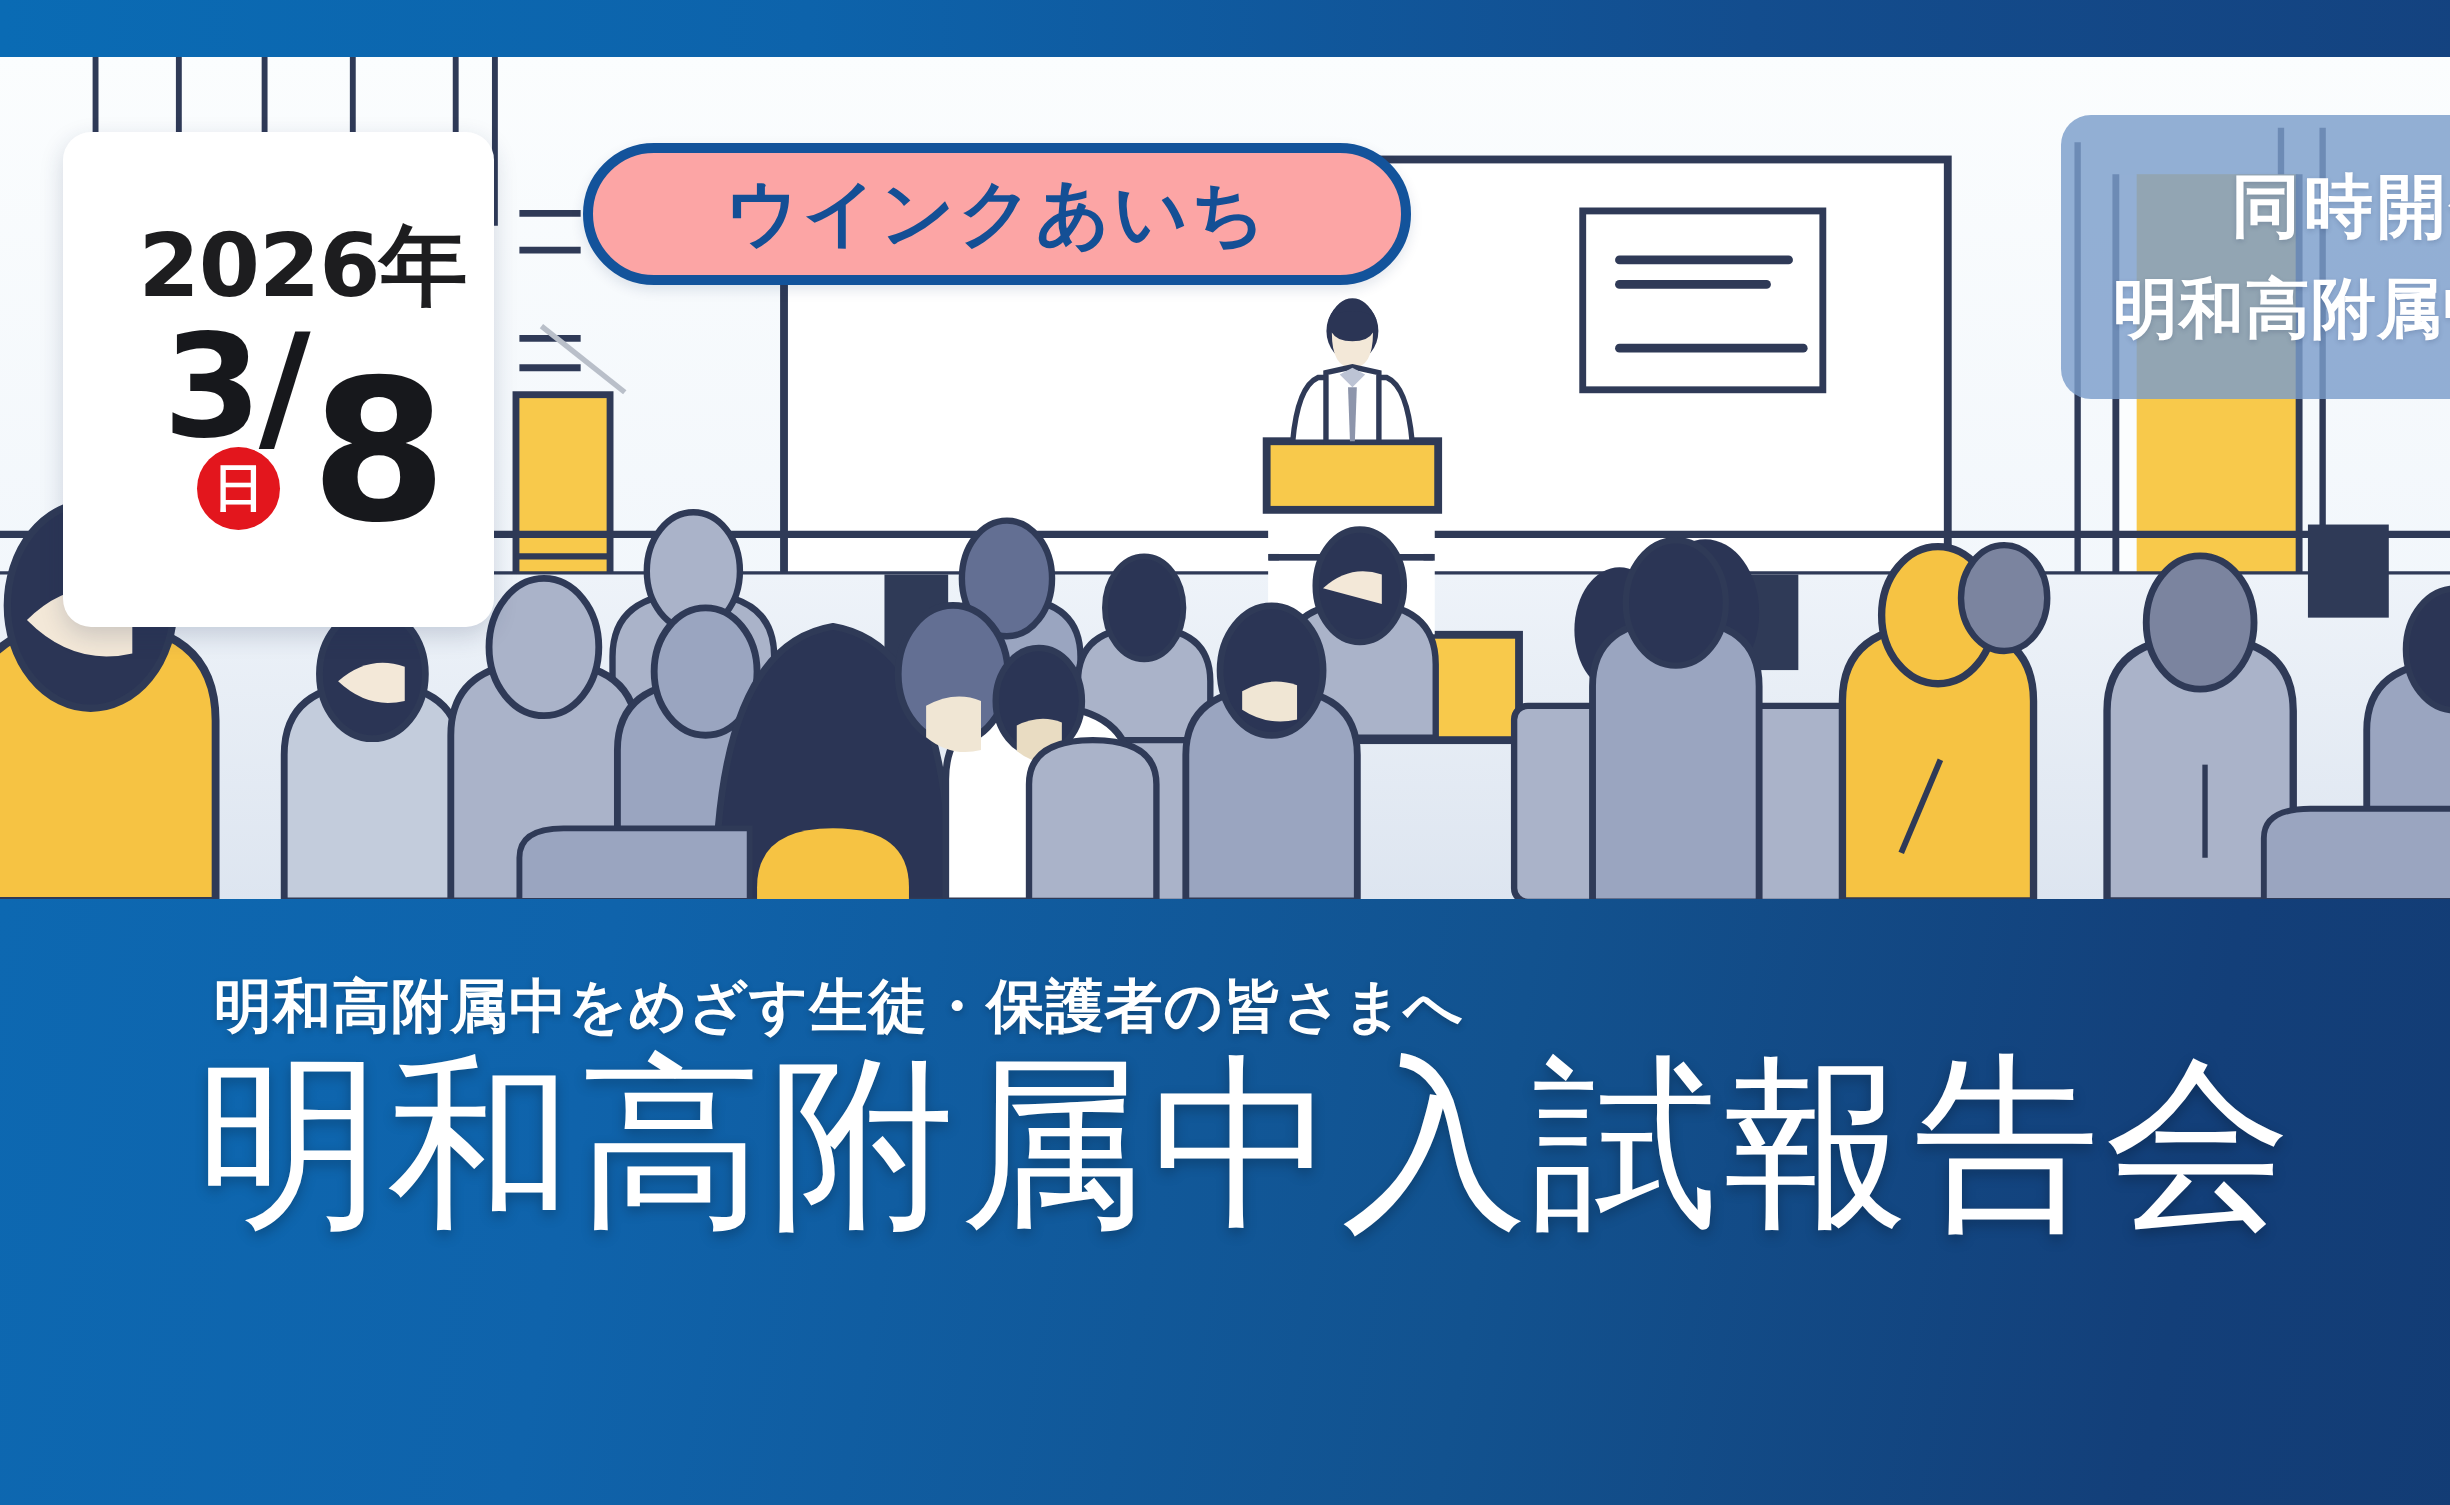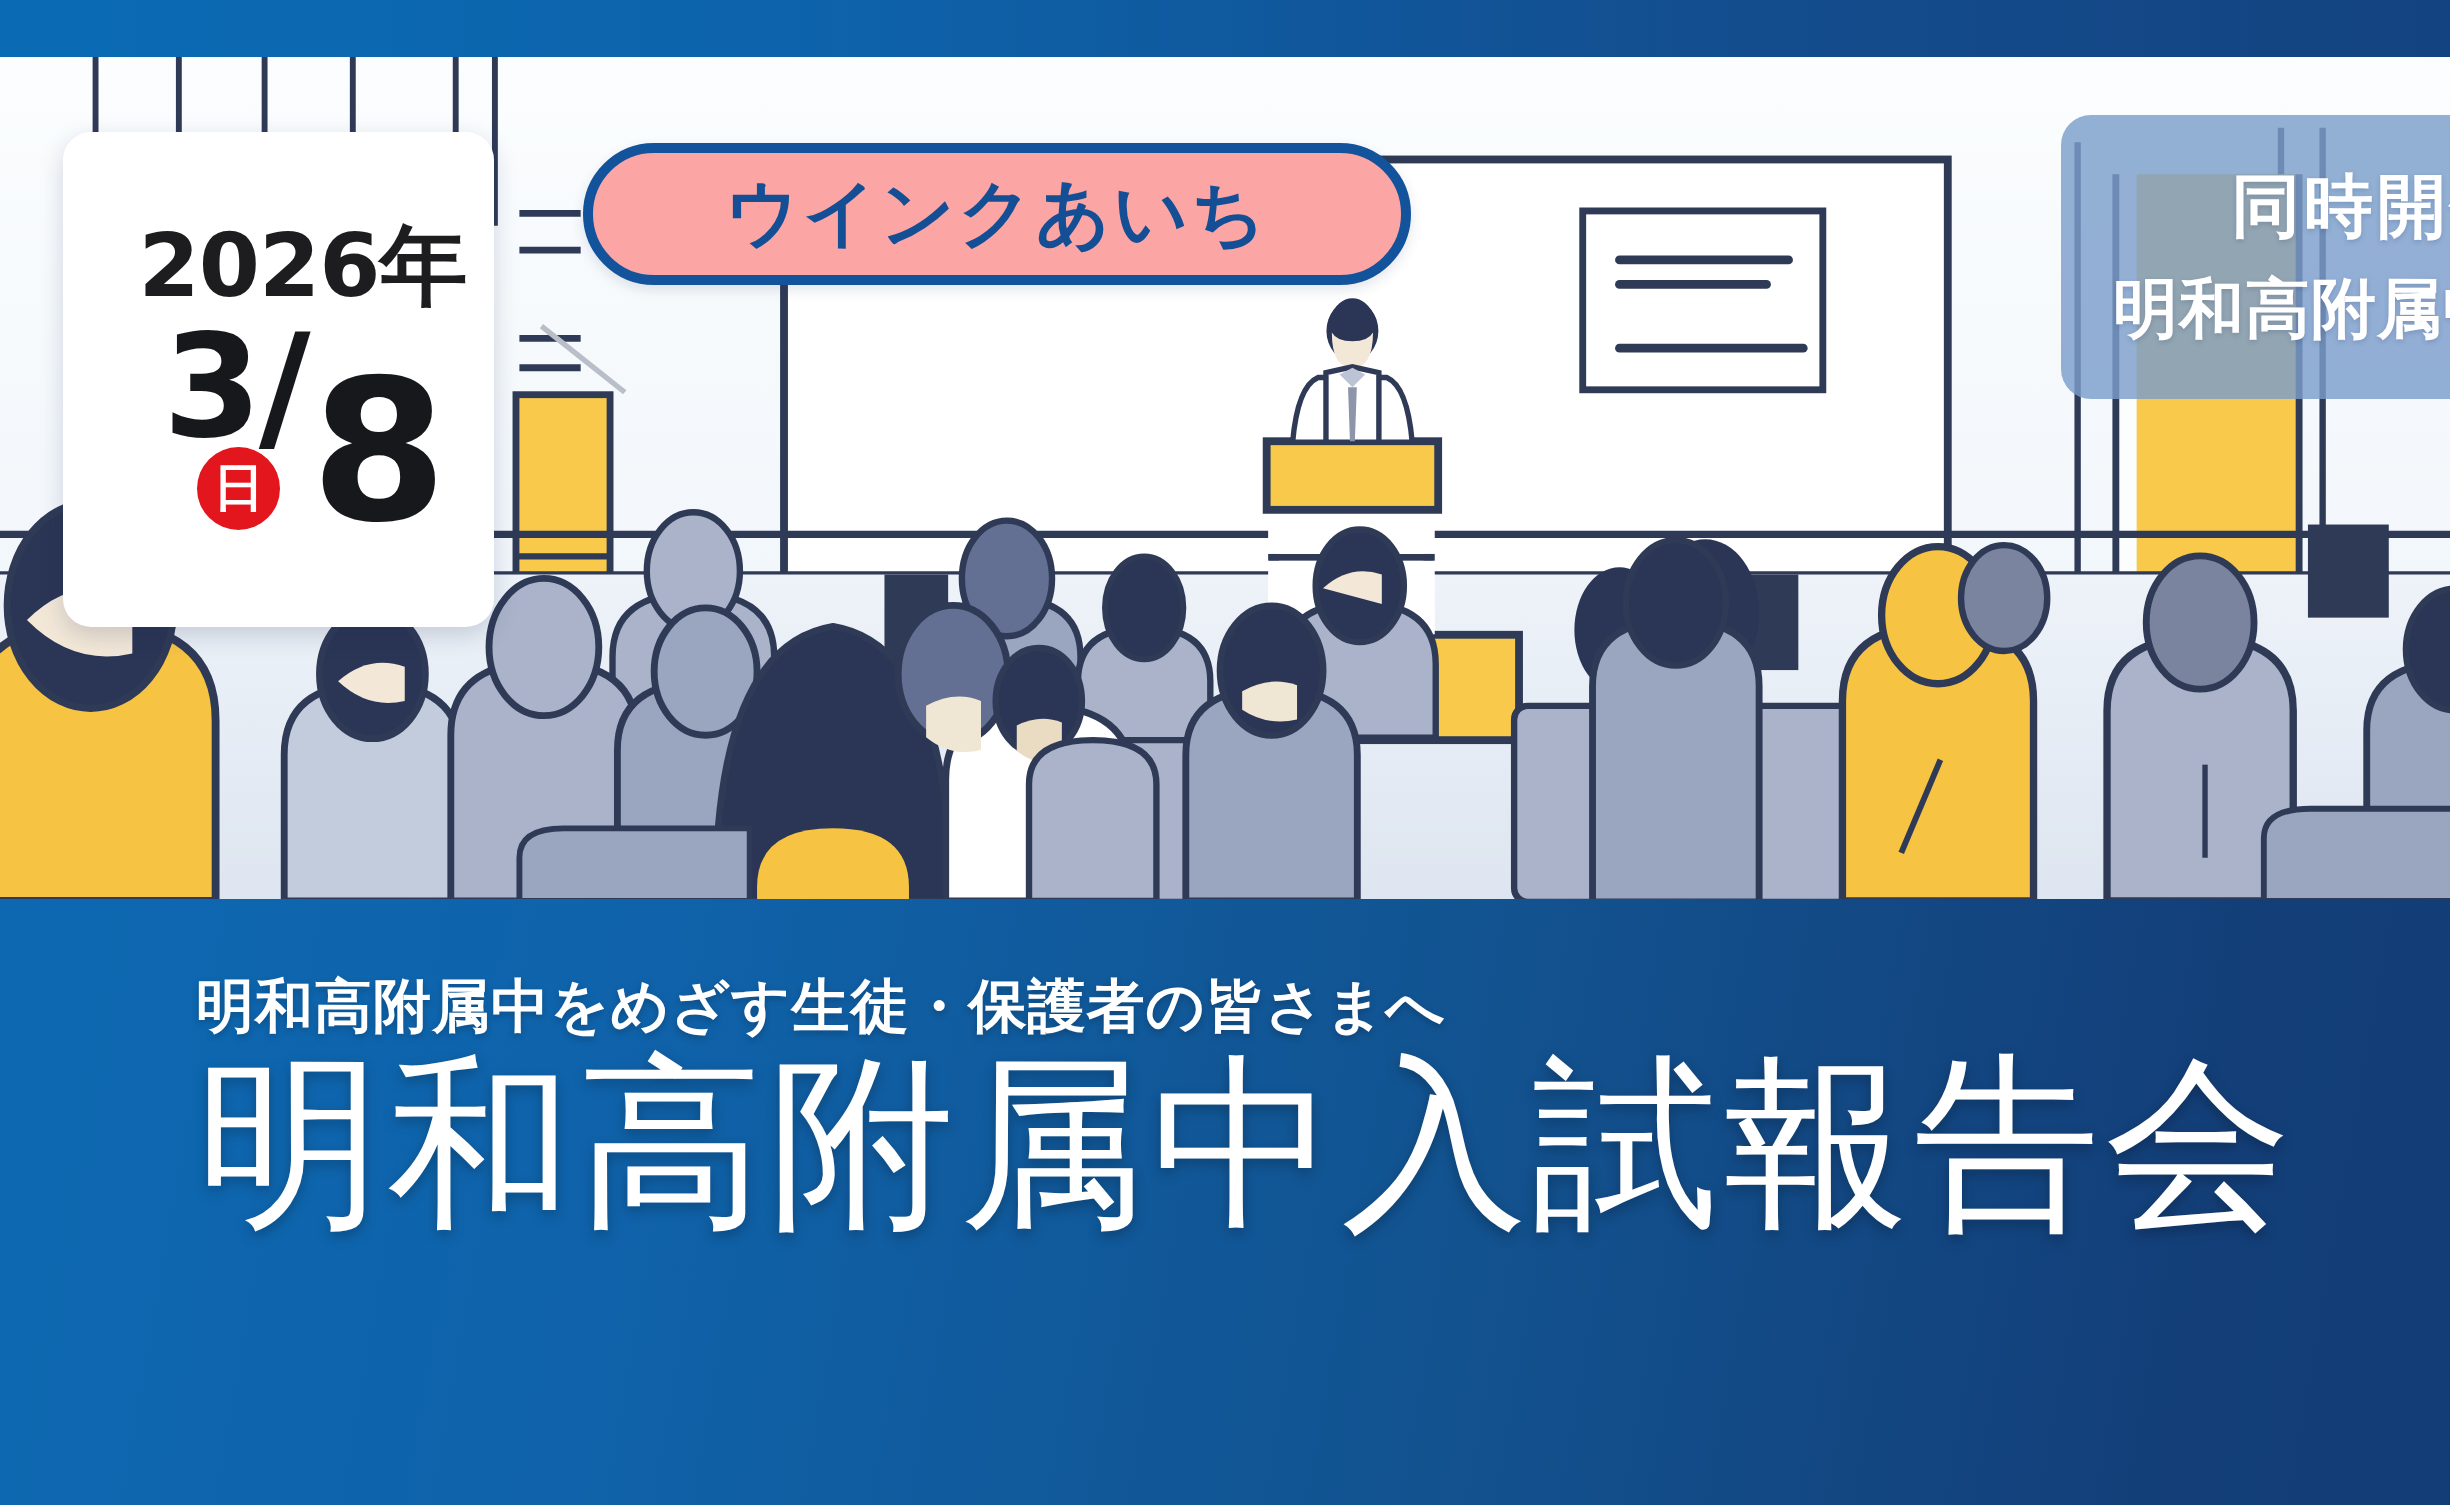--- a/index.html
+++ b/index.html
@@ -28,21 +28,21 @@
   
   .band{
     position:absolute; left:0; top:899px; width:2697px; height:606px;
     background:linear-gradient(100deg,#0d68b1 0%, #0f63ab 22%, #12528f 55%, #133f79 80%, #123a72 100%);
     z-index:30;
   }
   .band-inner{
     position:absolute; left:196px; top:0; width:2499px; height:100%;
   }
   .subtitle{
-    position:absolute; left:0; top:69px;
+    position:absolute; left:18px; top:69px;
     color:#ffffff; font-size:58px; font-weight:700; letter-spacing:1px;
     white-space:nowrap;
     text-shadow:0 2.9px 7.8px rgba(0,0,0,0.22);
   }
   .maintitle{
     position:absolute; left:0px; top:147px;
     color:#ffffff; font-size:186px; font-weight:400; letter-spacing:4.9px;
     white-space:nowrap; line-height:1.05;
     text-shadow:0 4.9px 12.7px rgba(0,0,0,0.25);
   }

